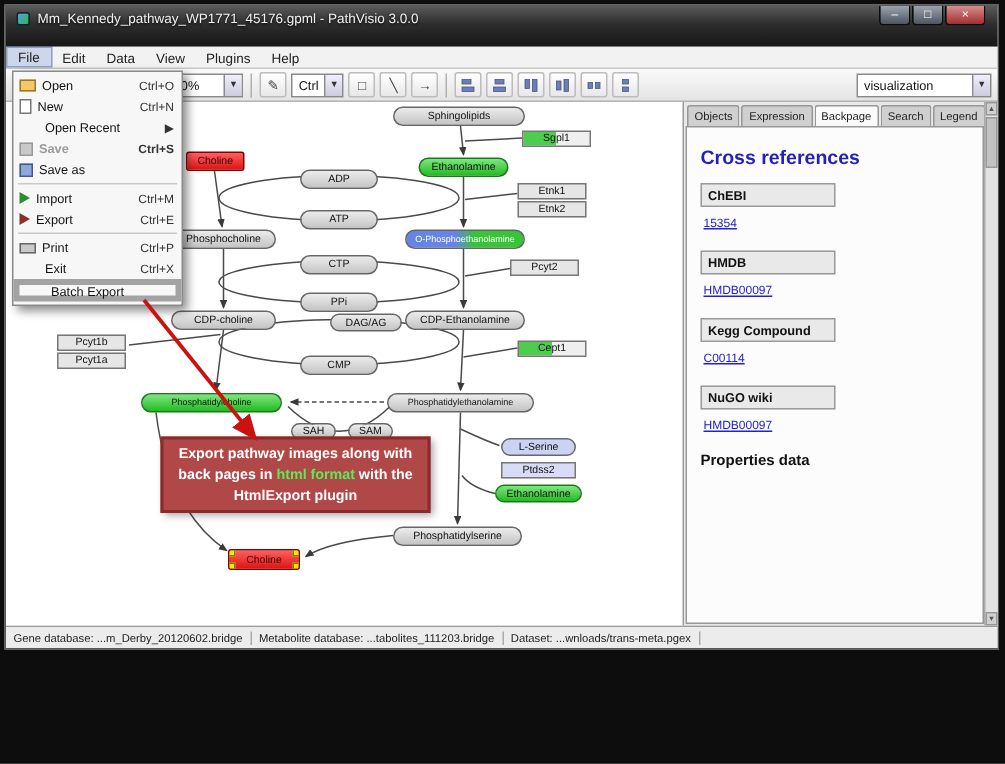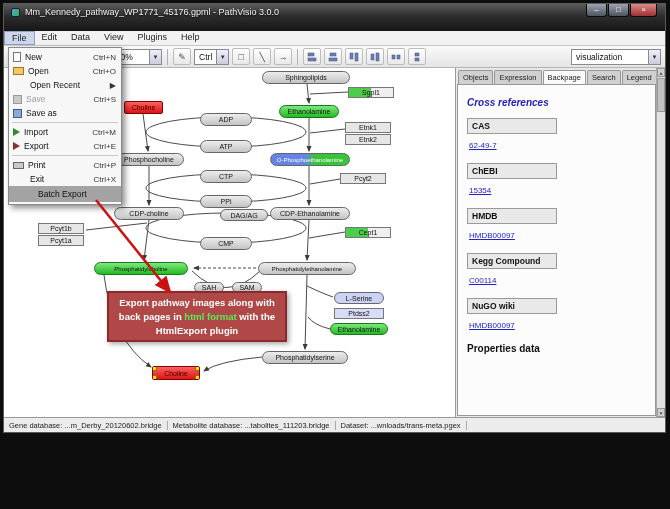--- a/index.html
+++ b/index.html
@@ -17,21 +17,21 @@
   .title-text { position:absolute; left:21px; top:3px; font-size:9px; color:#f2f2f2;
                 text-shadow:0 1px 2px #000; white-space:nowrap; }
   .win-controls { position:absolute; right:8px; top:0; display:flex; gap:1px; }
   .winbtn { width:21px; height:13px; background:linear-gradient(#9ca3ad,#4c5560);
             border:1px solid #0c0c0c; border-top:none; border-radius:0 0 3px 3px;
             color:#fff; font-size:8px; line-height:11px; text-align:center; }
   .winbtn.close { width:27px; background:linear-gradient(#d98c8c,#a03030); }
 
   
   .menubar { height:15px; background:#f2f2f2; border-bottom:1px solid #c8c8c8;
-             display:flex; align-items:flex-start; font-size:9px; flex:0 0 auto; }
+             display:flex; align-items:flex-end; font-size:9px; flex:0 0 auto; }
   .menu-word { padding:1px 7px; color:#222; display:flex; align-items:center; }
   .menu-word.active { background:#cdd6ea; border:1px solid #8fa0c0; }
 
   
   .toolbar { height:22px; background:linear-gradient(#fafafa,#e4e4e4); border-bottom:1px solid #b5b5b5;
              display:flex; align-items:center; gap:3px; padding:0 4px; font-size:9px; flex:0 0 auto; }
   .tbtn { width:18px; height:17px; border:1px solid #bcbcbc; background:linear-gradient(#fff,#e8e8e8);
           display:flex; align-items:center; justify-content:center; border-radius:2px; font-size:9px; color:#444; }
   .tsep { width:1px; height:16px; background:#b0b0b0; margin:0 2px; }
   .combo { background:#fff; border:1px solid #8a8a8a; height:16px; display:flex; align-items:center;
@@ -71,21 +71,21 @@
 
   
   .rightpanel { flex:1; display:flex; flex-direction:column; background:#e8e8e8;
                 position:relative; min-width:0; padding-right:9px; }
   .tabs { display:flex; padding:2px 1px 0 2px; font-size:7.5px; flex:0 0 auto; }
   .tab { padding:2px 4px; background:#d0d0d0; border:1px solid #979797; border-bottom:none;
          border-radius:2px 2px 0 0; margin-right:1px; color:#222; }
   .tab.active { background:#fafafa; position:relative; top:0; }
   .panelbody { flex:1; background:#fcfcfc; border:1px solid #979797; margin:0 0 1px 1px;
                padding:8px 9px; overflow:hidden; }
-  .xref-heading { color:#2222bb; font-weight:bold; font-size:10px; margin:4px 0 10px 0;font-style:italic; }
+  .xref-heading { color:#2222bb; font-weight:bold; font-size:13px; margin:4px 0 10px 0; }
   .section { margin-bottom:11px; }
   .section-header { width:90px; background:#e9e9e9; border:1px solid #9a9a9a;
                     font-weight:bold; font-size:8.5px; padding:2px 4px; color:#111; }
   .section-link { display:inline-block; color:#2222cc; text-decoration:underline;
                   font-size:8px; margin:5px 0 0 2px; }
   .section-value { font-size:8px; margin:5px 0 0 2px; color:#111; }
   .expr-heading { font-weight:bold; font-size:10px; color:#111; margin-top:6px; }
   .vscroll { position:absolute; right:0; top:0; bottom:0; width:9px; background:#e2e2e2;
              border-left:1px solid #aaa; display:flex; flex-direction:column; }
   .vscroll .sarrow { height:9px; background:#d0d0d0; border:1px solid #999; font-size:5px;
@@ -97,22 +97,22 @@
   .statusbar { height:15px; background:#ececec; border-top:1px solid #9a9a9a; display:flex;
                align-items:center; font-size:7.5px; color:#222; flex:0 0 auto; overflow:hidden; }
   .status-cell { padding:0 5px; border-right:1px solid #aaa; white-space:nowrap; }
 
   
   .file-menu { position:absolute; left:4px; top:43px; width:114px; background:#f7f7f7;
                border:1px solid #8a8a8a; box-shadow:3px 3px 6px rgba(0,0,0,.45);
                z-index:40; padding:2px 0; }
   .menu-item { display:flex; align-items:center; height:14px; padding:0 5px 0 4px;
                font-size:8.5px; gap:4px; color:#111; }
-  .menu-item.disabled { color:#9a9a9a; }
-  .menu-item.highlighted { border:8px solid #a3a3a3; height:15px;align-items:center; }
+  .menu-item.disabled { color:#9a9a9a;font-weight:bold; }
+  .menu-item.highlighted { border:4px solid #a3a3a3; height:15px;align-items:center; }
   .mi-icon { width:13px; display:flex; justify-content:center; align-items:center; flex:0 0 auto; }
   .mi-label { flex:1; white-space:nowrap; }
   .mi-shortcut { font-size:8px; color:#333; }
   .menu-sep { height:1px; background:#c9c9c9; margin:2px 3px; }
   .ic-new { width:8px; height:10px; background:#fff; border:1px solid #777; }
   .ic-open { width:11px; height:8px; background:#f4c86a; border:1px solid #9a7626; }
   .ic-save, .ic-saveas { width:9px; height:9px; background:#90a8d8; border:1px solid #3f5a92; }
   .menu-item.disabled .ic-save { background:#c9c9c9; border-color:#999; }
   .ic-import { width:0; height:0; border-top:4px solid transparent; border-bottom:4px solid transparent;
                border-left:7px solid #2e8b2e; }
@@ -286,21 +286,20 @@
       <div class="tabs" id="tabs">
           <div class="tab">Objects</div>
           <div class="tab">Expression</div>
           <div class="tab active">Backpage</div>
           <div class="tab">Search</div>
           <div class="tab">Legend</div>
         </div>
       <div class="panelbody">
         <div class="xref-heading">Cross references</div>
         <div id="sections">
-            <div class="section"><div class="section-header">CAS</div><a class="section-link" href="#">62-49-7</a></div>
             <div class="section"><div class="section-header">ChEBI</div><a class="section-link" href="#">15354</a></div>
             <div class="section"><div class="section-header">HMDB</div><a class="section-link" href="#">HMDB00097</a></div>
             <div class="section"><div class="section-header">Kegg Compound</div><a class="section-link" href="#">C00114</a></div>
             <div class="section"><div class="section-header">NuGO wiki</div><a class="section-link" href="#">HMDB00097</a></div>
           </div>
         <div class="expr-heading">Properties data</div>
       </div>
       <div class="vscroll">
         <div class="sarrow">▲</div>
         <div class="sthumb"></div>
@@ -311,28 +310,28 @@
   </div>
 
   <div class="statusbar" id="statusbar">
       <div class="status-cell">Gene database: ...m_Derby_20120602.bridge</div>
       <div class="status-cell">Metabolite database: ...tabolites_111203.bridge</div>
       <div class="status-cell">Dataset: ...wnloads/trans-meta.pgex</div>
     </div>
 
   <div class="file-menu" id="filemenu">
       <div class="menu-item">
+        <span class="mi-icon ic-open"></span>
+        <span class="mi-label">Open</span>
+        <span class="mi-shortcut">Ctrl+O</span>
+      </div>
+      <div class="menu-item">
         <span class="mi-icon ic-new"></span>
         <span class="mi-label">New</span>
         <span class="mi-shortcut">Ctrl+N</span>
-      </div>
-      <div class="menu-item">
-        <span class="mi-icon ic-open"></span>
-        <span class="mi-label">Open</span>
-        <span class="mi-shortcut">Ctrl+O</span>
       </div>
       <div class="menu-item">
         <span class="mi-icon"></span>
         <span class="mi-label">Open Recent</span>
         <span class="mi-shortcut">▶</span>
       </div>
       <div class="menu-item disabled">
         <span class="mi-icon ic-save"></span>
         <span class="mi-label">Save</span>
         <span class="mi-shortcut">Ctrl+S</span>

